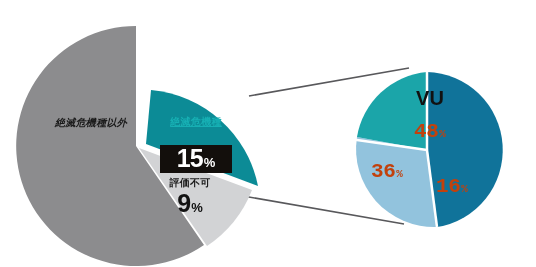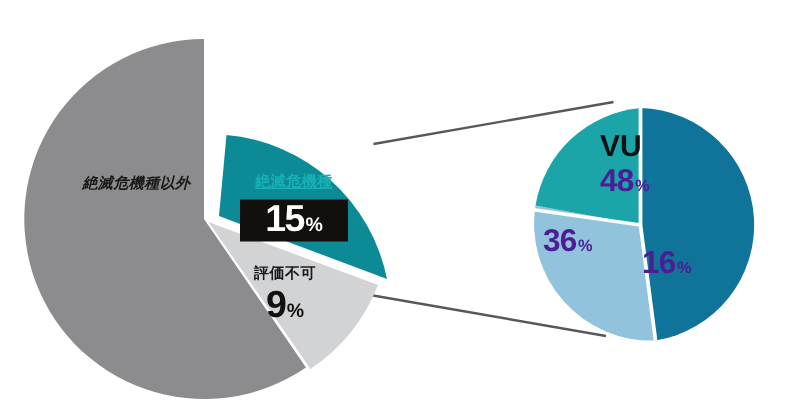--- a/index.html
+++ b/index.html
@@ -74,56 +74,57 @@
   }
   #label-threatened .jp-name {
     display: block;
     color: #17b0b4;
     text-decoration: underline;
     text-underline-offset: 1px;
   }
   #label-threatened .numbox {
     display: block;
     background: #130f0c;
-    margin-top: 6px;
+    margin-top: 18px;
     padding: 1px 2px 2px 2px;
   }
   #label-threatened .big-num {
     color: #ffffff;
     font-size: 25px;
   }
 
   #label-unevaluated {
     left: 150px;
     top: 178px;
     width: 80px;
   }
   #label-unevaluated .jp-name { display: block; }
   #label-unevaluated .big-num {
     display: block;
     font-size: 25px;
     margin-top: 3px;
   }
 
   
-  .cat-lbl { position: absolute; line-height: 1; pointer-events: none; }
+  .cat-lbl { position: absolute; text-align: center; line-height: 1; pointer-events: none; }
   .cat-code {
     display: block;
     font-size: 20px;
     font-weight: 700;
     color: #111111;
     letter-spacing: 0px;
   }
   .cat-val {
     display: block;
     font-size: 21px;
     font-weight: 700;
-    color: #4c1d95;
+    color: #c2410c;
     letter-spacing: -0.5px;
-    margin-top: 2px;
+    margin-top: 13px;
+    font-family: Liberation Mono, monospace;
   }
   #label-vu { left: 400px; top: 88px; width: 60px; }
   #label-en { left: 362px; top: 148px; width: 50px; }
   #label-cr { left: 428px; top: 163px; width: 48px; }
 </style>
 </head>
 <body>
 
 <div id="stage">
 

